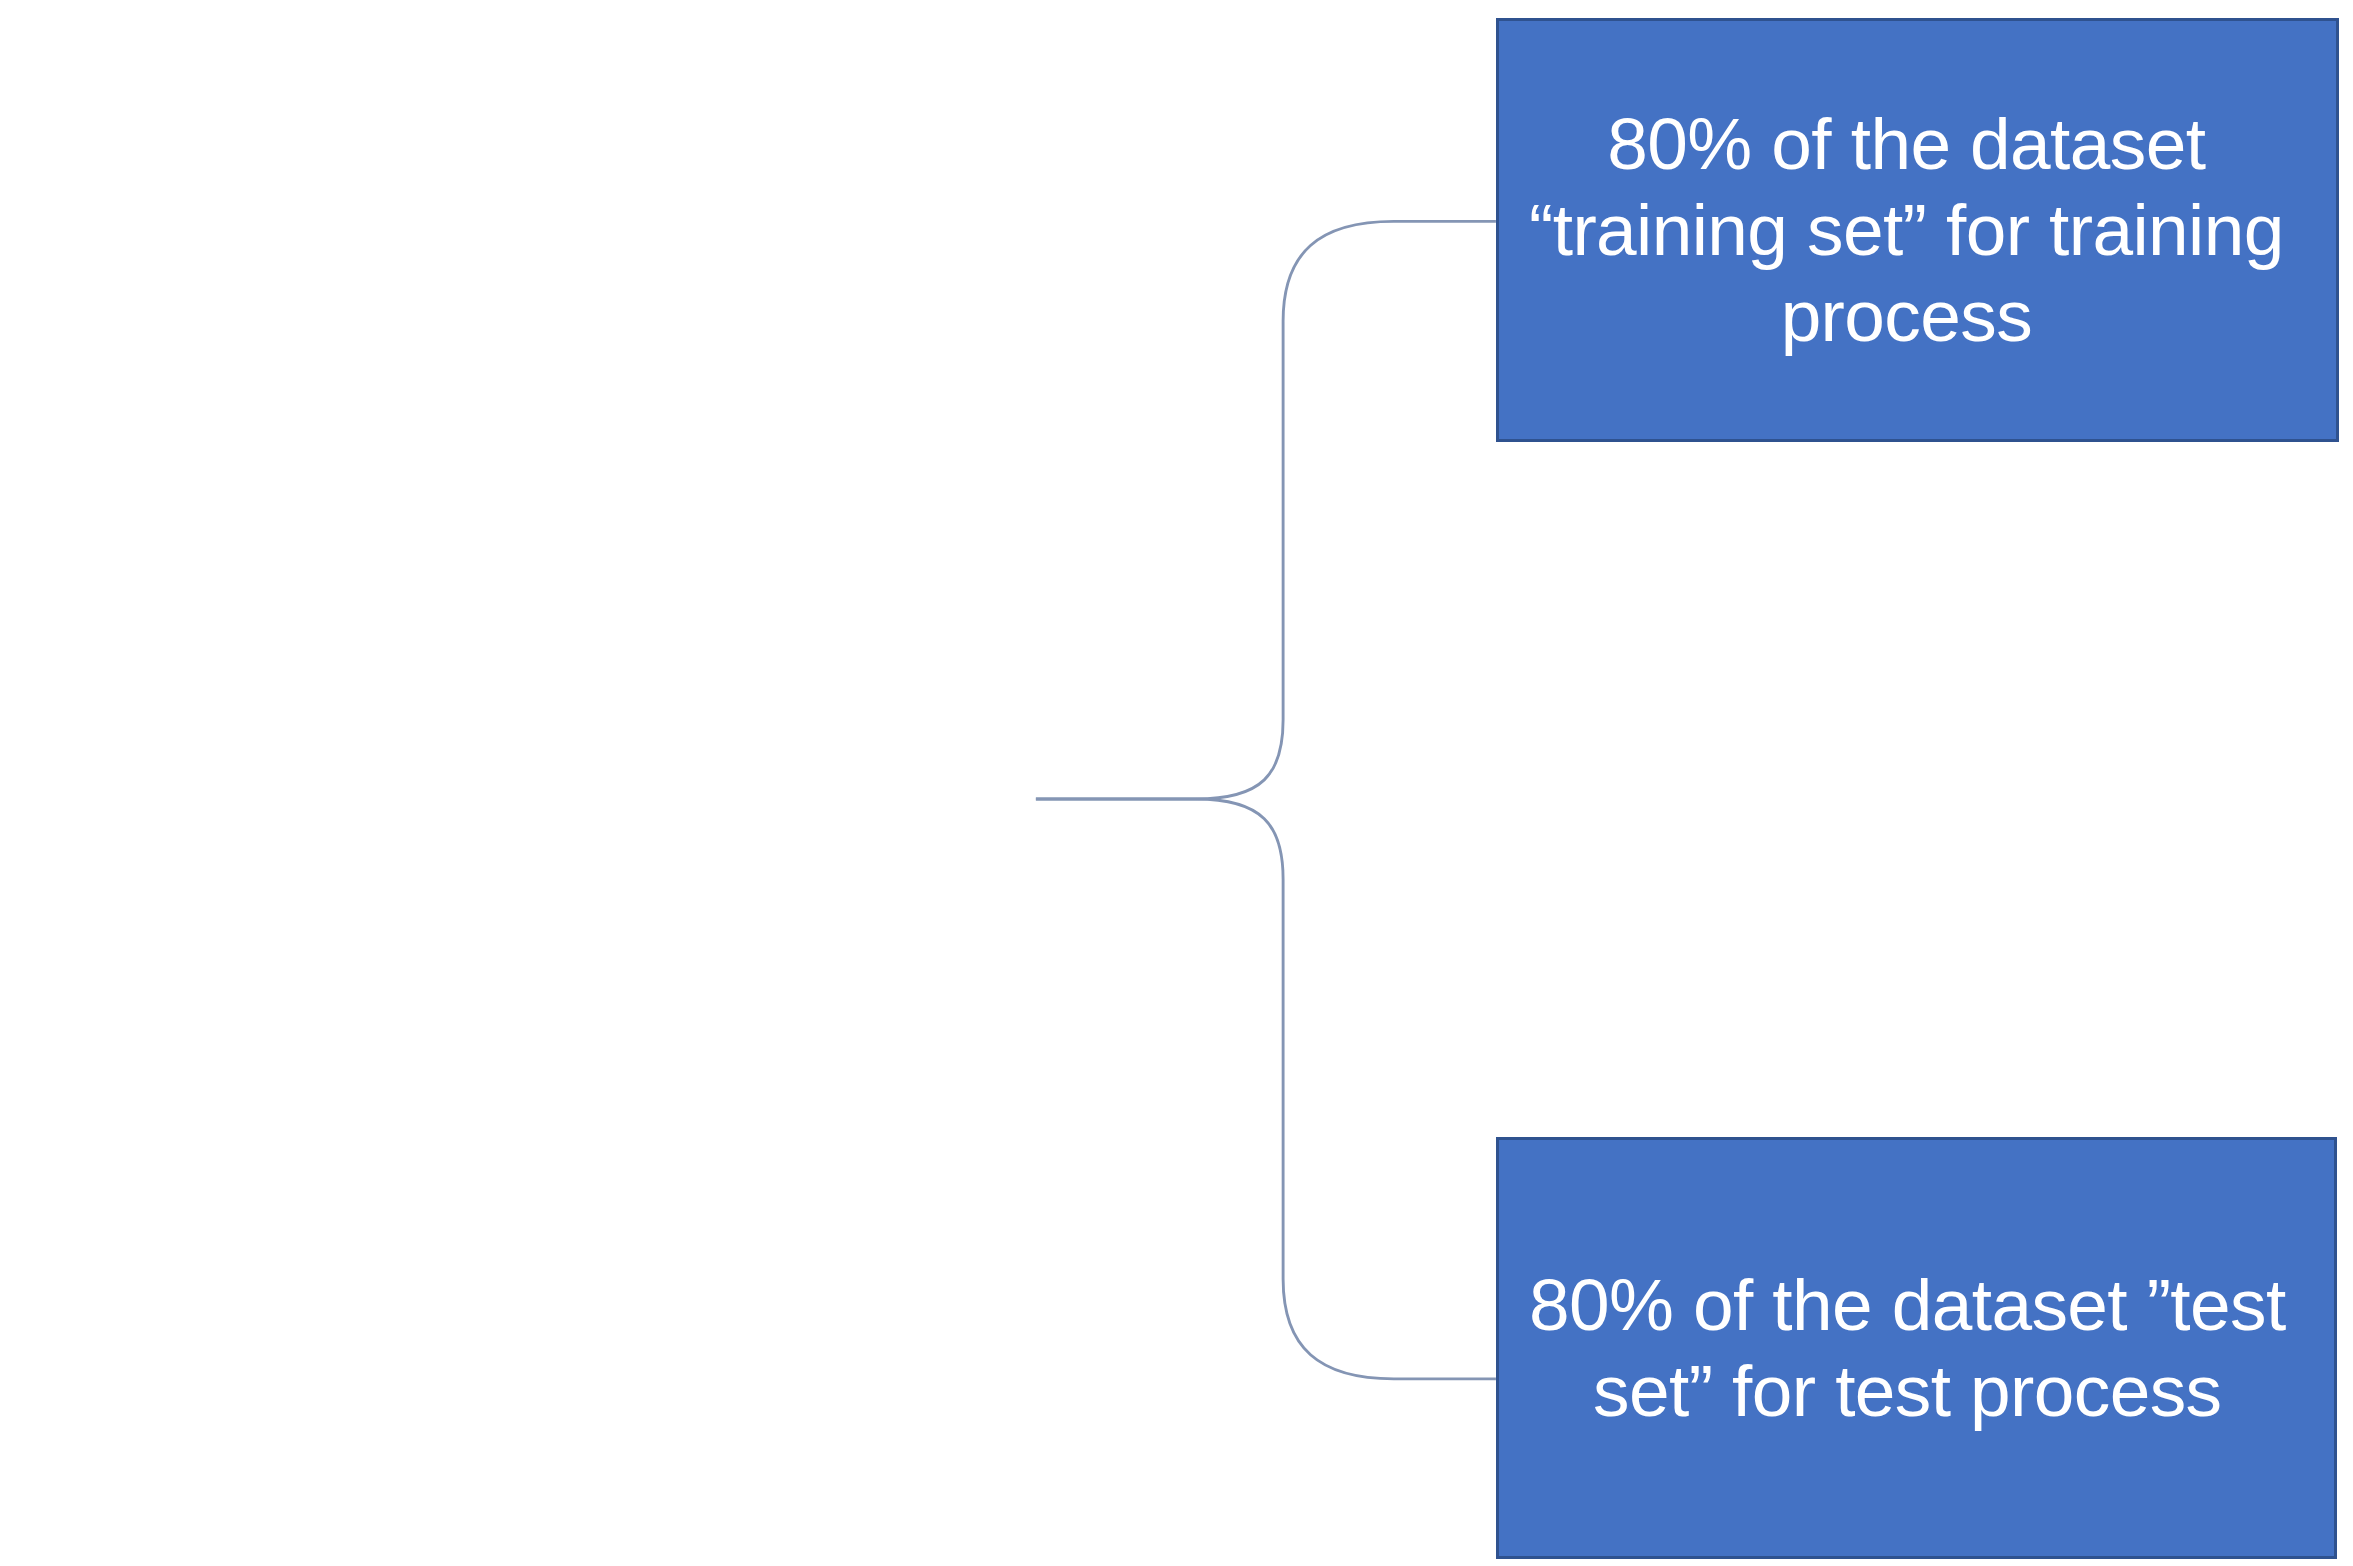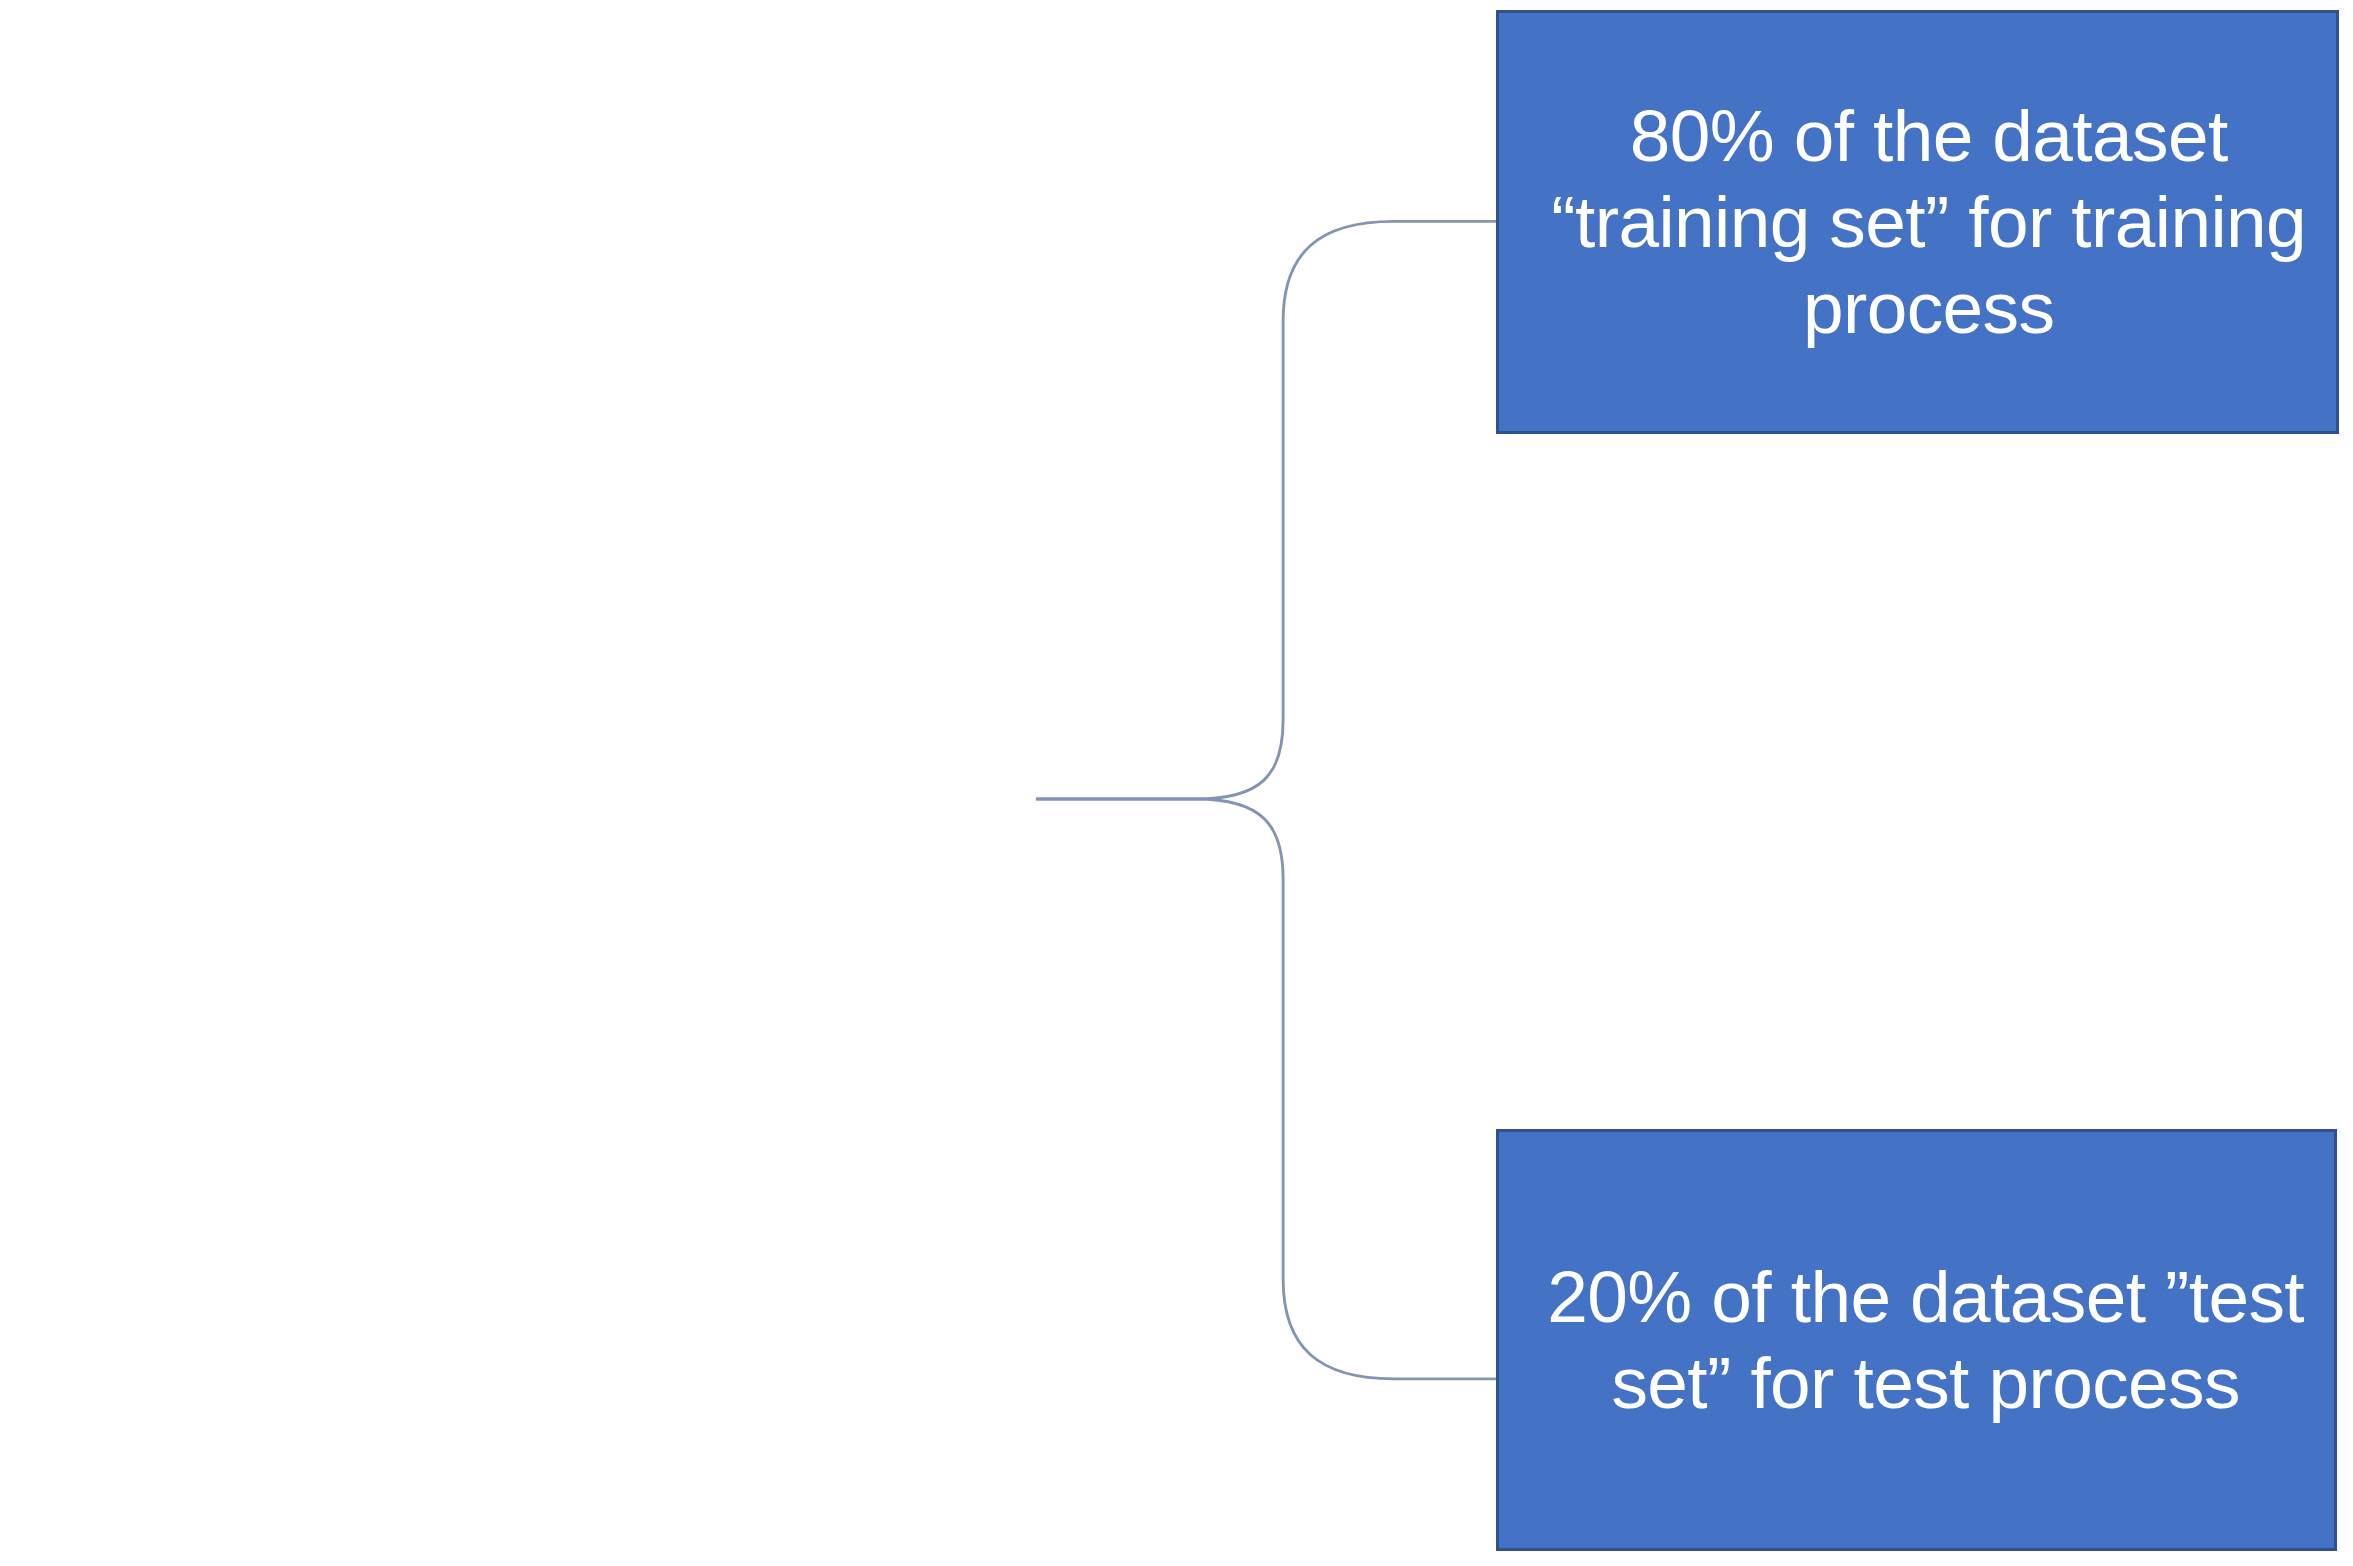--- a/index.html
+++ b/index.html
@@ -18,28 +18,29 @@
     background: #ffffff;
     overflow: hidden;
   }
   .node {
     position: absolute;
     box-sizing: border-box;
     background: #4472C4;
     border: 3.4px solid #2F528F;
     display: flex;
     align-items: center;
-    justify-content: flex-end;
+    justify-content: flex-start;
     text-align: center;
     color: #FFFFFF;
     font-family: "Liberation Sans Narrow", "Liberation Sans", "DejaVu Sans", sans-serif;
     font-weight: 400;
     line-height: 1.18;
     letter-spacing: -0.6px;
     white-space: pre-line;
+    margin-top: 8px;
     -webkit-font-smoothing: antialiased;
   }
 
   
   #node-full-dataset {
     left: 11.5px;
     top: 218px;
     width: 1024px;
     height: 1162px;
     font-size: 112px;
@@ -106,18 +107,18 @@
   </svg>
 
 
   <div class="node" id="node-training-set">
     <span>80% of the dataset
 “training set” for training
 process</span>
   </div>
 
   <div class="node" id="node-test-set">
-    <span>20% of the dataset ”test
+    <span>80% of the dataset ”test
 set” for test process</span>
   </div>
 
 </div>
 
 
 </body></html>

